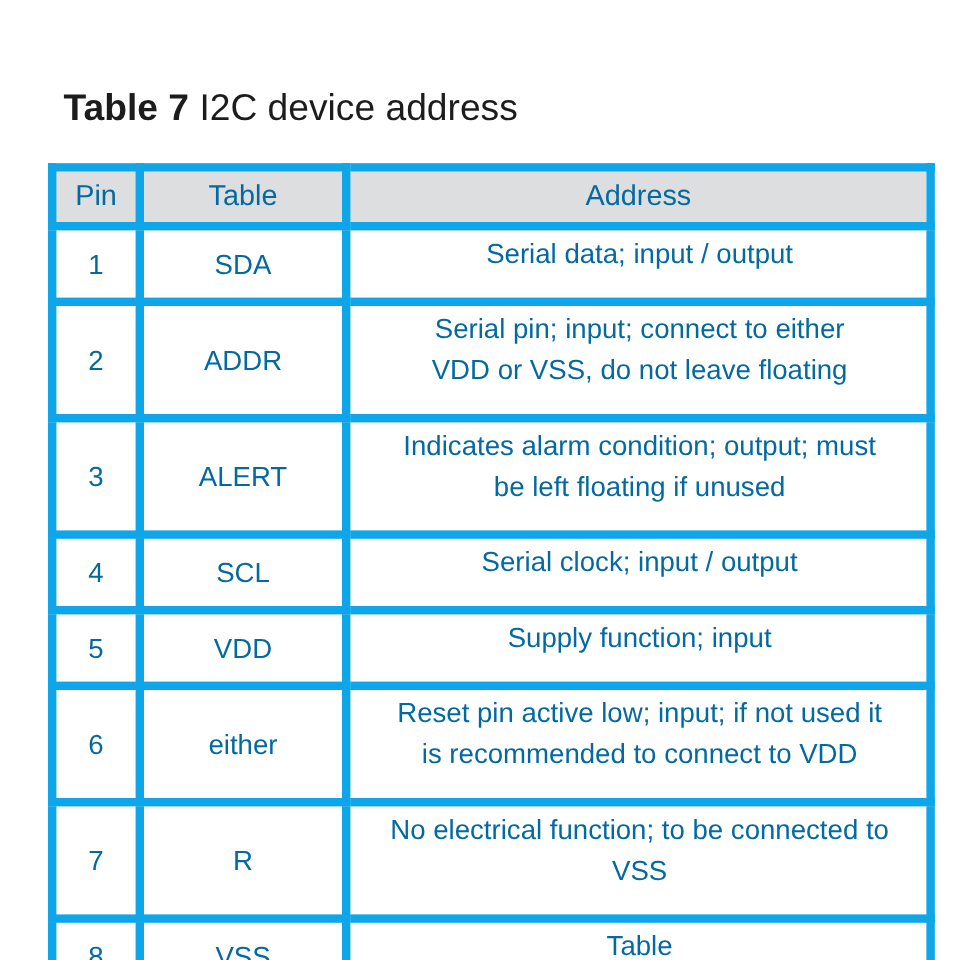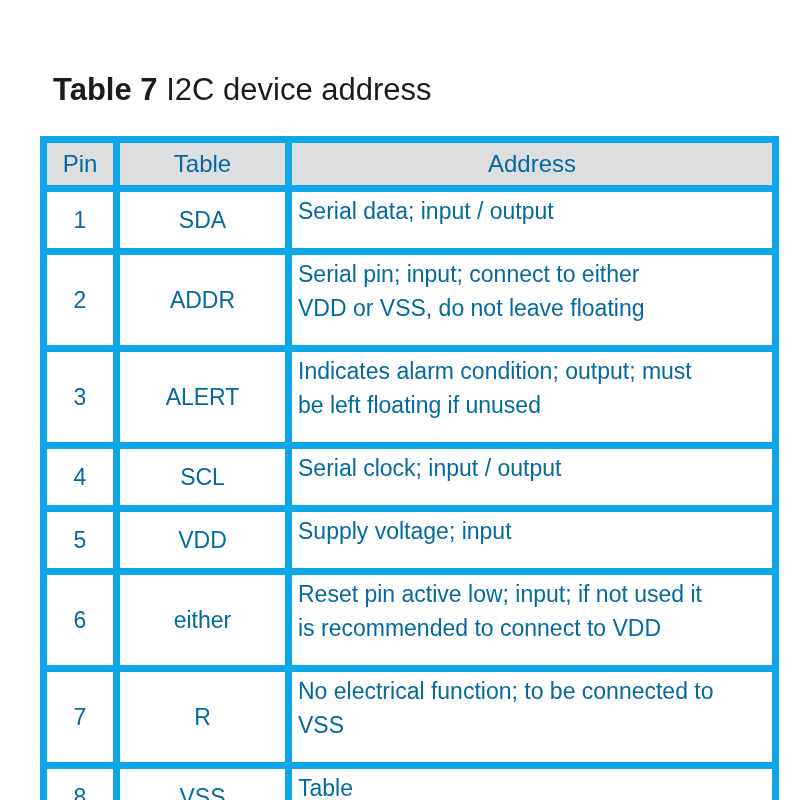--- a/index.html
+++ b/index.html
@@ -52,21 +52,21 @@
     height: 42px;
     text-align: center;
     font-size: 24px;
   }
   .pin-table td.c-pin,
   .pin-table td.c-name {
     text-align: center;
     vertical-align: middle;
   }
   .pin-table td.c-comment {
-    text-align: left;
+    text-align: center;
     vertical-align: middle;
     padding: 2px 4px 20px 6px;
     white-space: pre-line;
     line-height: 34px;
   }
   .pin-table tr.sliver td {
     border-bottom: none;
     height: 6px;
     padding: 0;
   }
@@ -110,21 +110,21 @@
 be left floating if unused</td>
       </tr>
       <tr style="height:48px">
         <td class="c-pin">4</td>
         <td class="c-name">SCL</td>
         <td class="c-comment">Serial clock; input / output</td>
       </tr>
       <tr style="height:49px">
         <td class="c-pin">5</td>
         <td class="c-name">VDD</td>
-        <td class="c-comment">Supply voltage; input</td>
+        <td class="c-comment">Supply function; input</td>
       </tr>
       <tr style="height:86px">
         <td class="c-pin">6</td>
         <td class="c-name">either</td>
         <td class="c-comment">Reset pin active low; input; if not used it
 is recommended to connect to VDD</td>
       </tr>
       <tr style="height:84px">
         <td class="c-pin">7</td>
         <td class="c-name">R</td>

